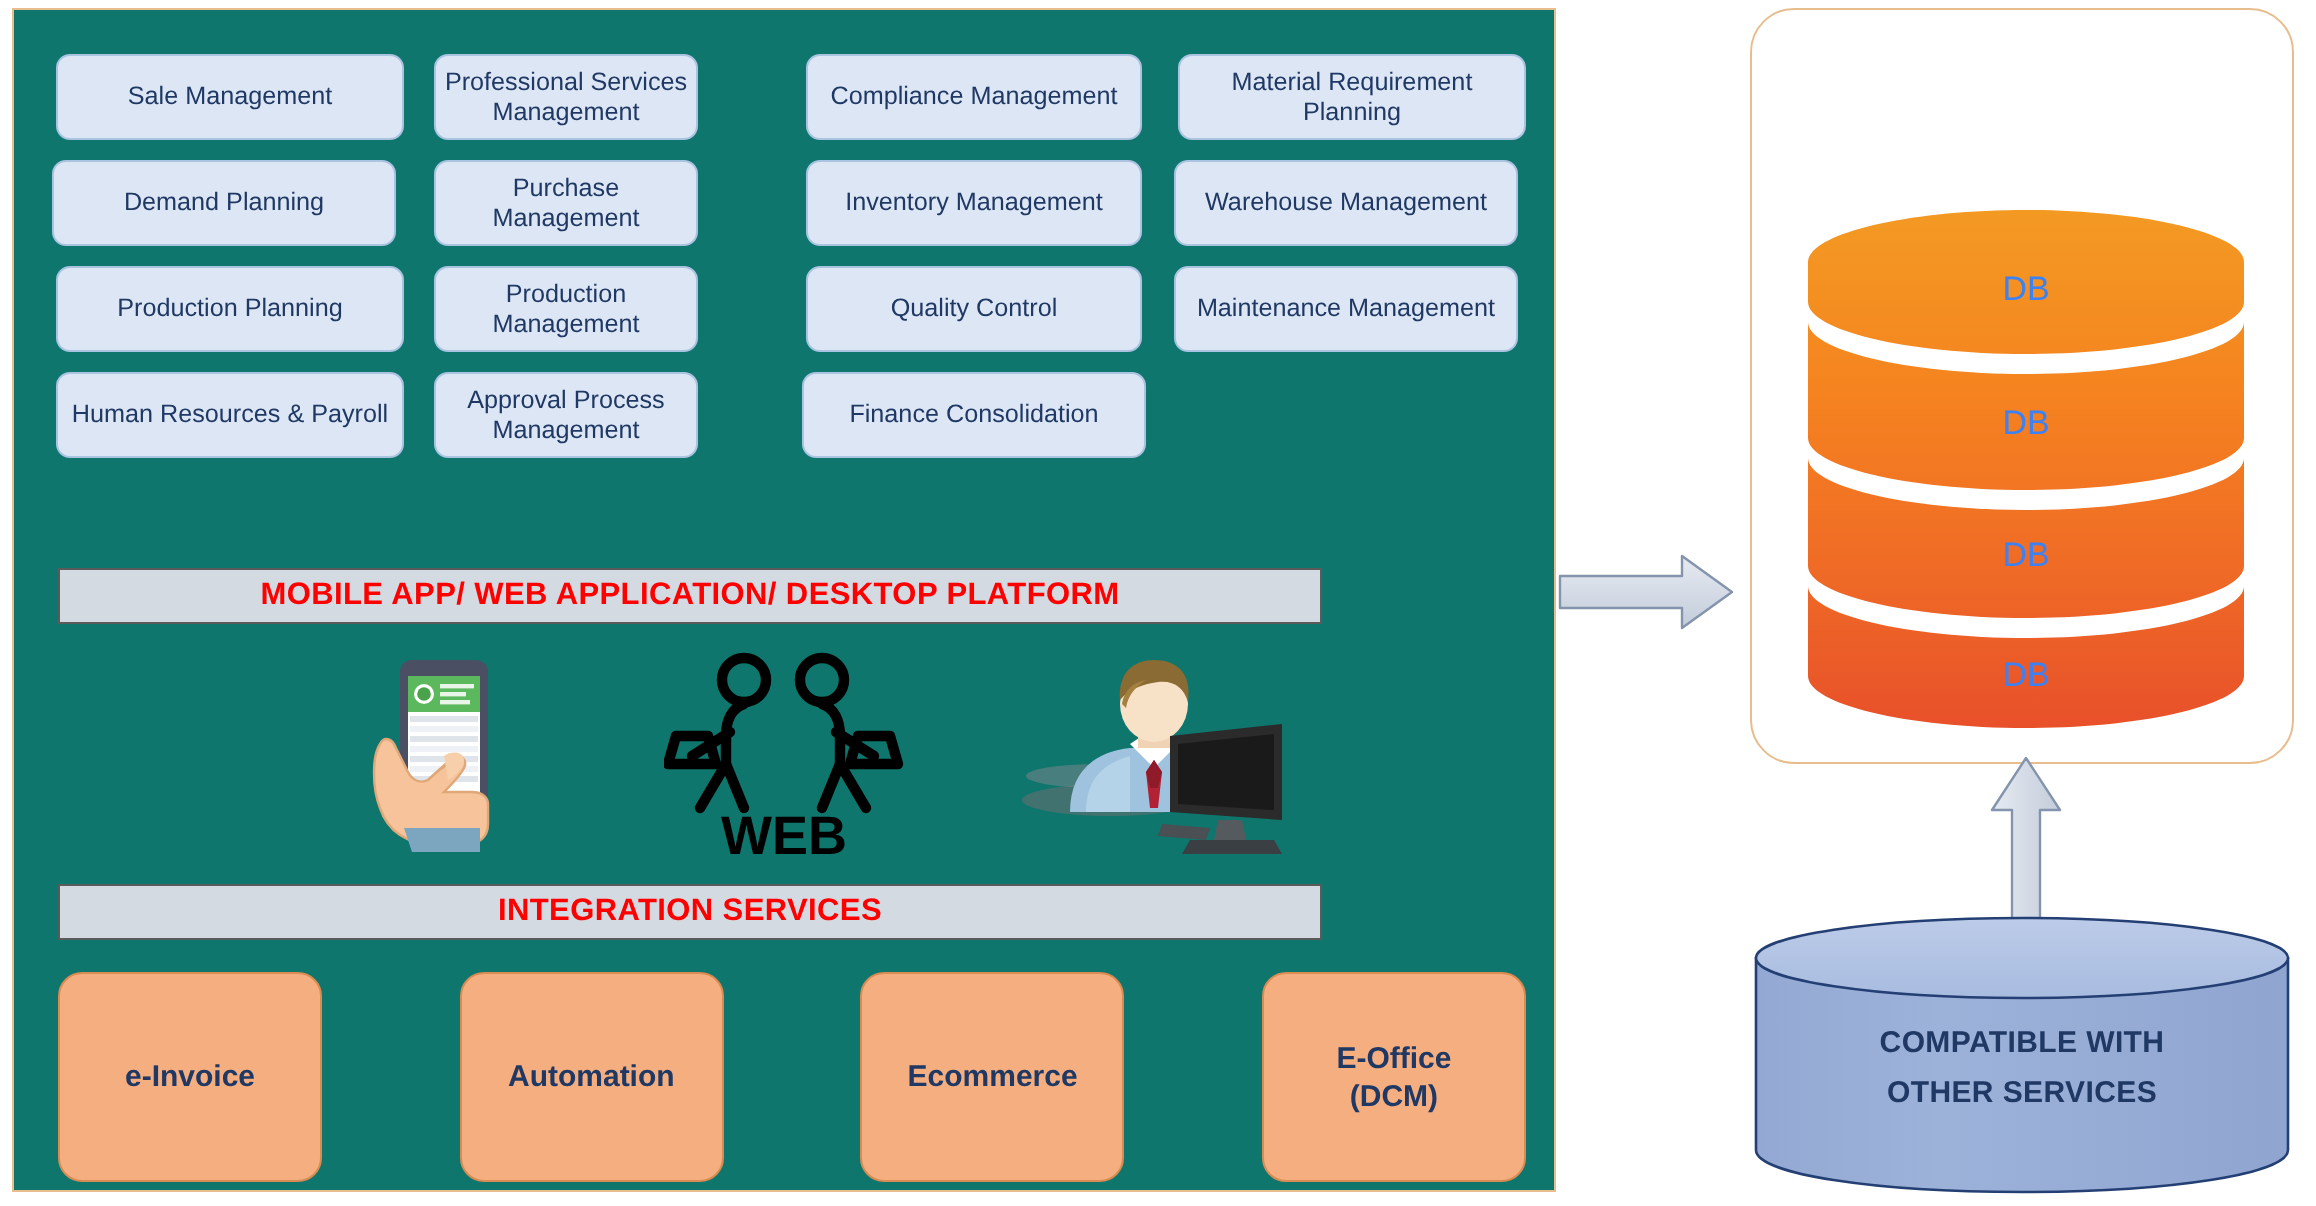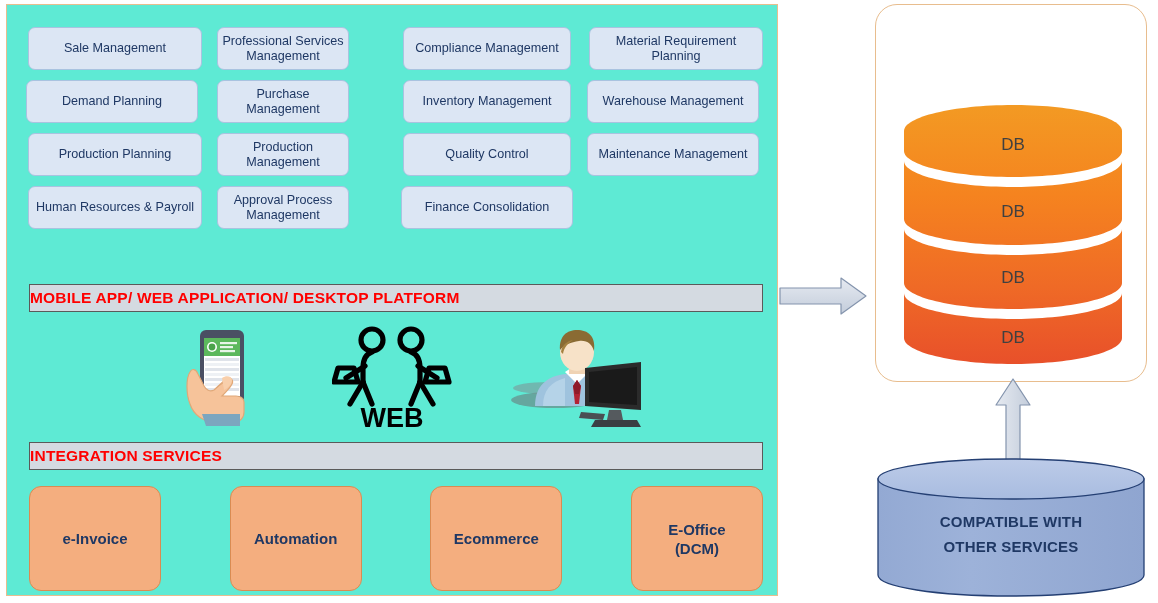--- a/index.html
+++ b/index.html
@@ -5,21 +5,21 @@
   html,body{margin:0;padding:0;background:#ffffff;}
   body{
     width:1158px;height:603px;
     font-family:"Liberation Sans", sans-serif;
     position:relative;overflow:hidden;
   }
 
   
   #left-panel{
     position:absolute;left:6px;top:4px;width:772px;height:592px;
-    border:1.3px solid #e8bd8e;background:#5eead4;box-sizing:border-box;
+    border:1.3px solid #e8bd8e;background:#0f766e;box-sizing:border-box;
   }
 
   
   #module-grid{
     position:absolute;left:17px;top:22px;width:746px;
     display:grid;
     grid-template-columns:178px 177px 176px 175px;
     column-gap:10px;
     row-gap:10px;
   }
@@ -38,23 +38,23 @@
     box-shadow:0 0 0 0 rgba(0,0,0,0);
   }
   
   .module-box.c1{width:174px;margin-left:4px;}
   .module-box.c2{width:132px;margin-left:5px;}
   .module-box.c3{width:168px;margin-left:4px;}
   .module-box.c4{width:172px;margin-left:2px;}
 
   
   .banner{
-    position:absolute;left:22px;width:734px;height:28px;
+    position:absolute;left:22px;width:632px;height:28px;
     background:#d4dae1;border:1px solid #5a5a5a;
-    display:flex;align-items:center;justify-content:flex-start;
+    display:flex;align-items:center;justify-content:center;
     color:#ff0000;font-weight:bold;letter-spacing:0.2px;
     font-size:15.5px;box-sizing:border-box;
   }
   #banner-platform{top:279px;}
   #banner-integration{top:437px;}
 
   
   #icon-strip{
     position:absolute;left:22px;top:312px;width:734px;height:122px;
   }
@@ -90,21 +90,21 @@
     position:absolute;left:28px;top:29px;width:216px;height:51px;
     background:#fdf2cd;border:1px solid #e0b94b;border-radius:9px;
     display:flex;align-items:center;justify-content:center;
     color:#1f3864;font-weight:bold;font-size:18px;letter-spacing:0.4px;
   }
   #db-stack{
     position:absolute;left:28px;top:100px;width:218px;height:259px;
   }
   .db-label{
     position:absolute;width:100%;text-align:center;
-    color:#404040;font-size:17px;font-family:"Liberation Sans", sans-serif;
+    color:#3b82f6;font-size:17px;font-family:"Liberation Sans", sans-serif;
   }
 
   
   #flow-arrow-up{
     position:absolute;left:995px;top:378px;width:36px;height:88px;
   }
 
   
   #compatible-cylinder{
     position:absolute;left:876px;top:457px;width:270px;height:140px;

